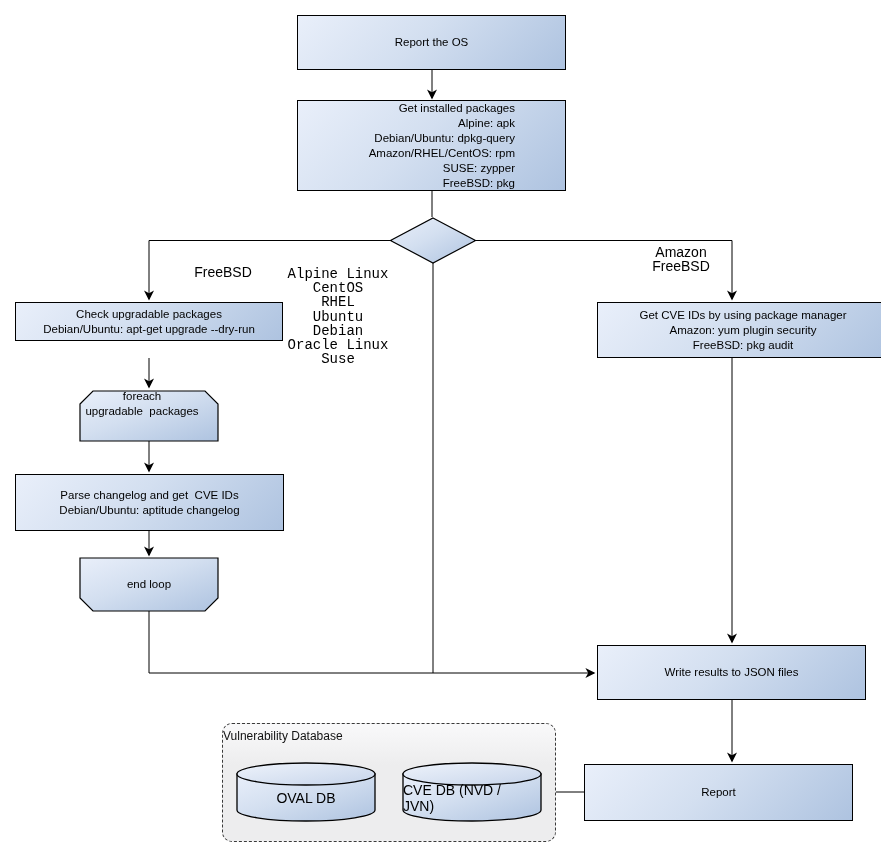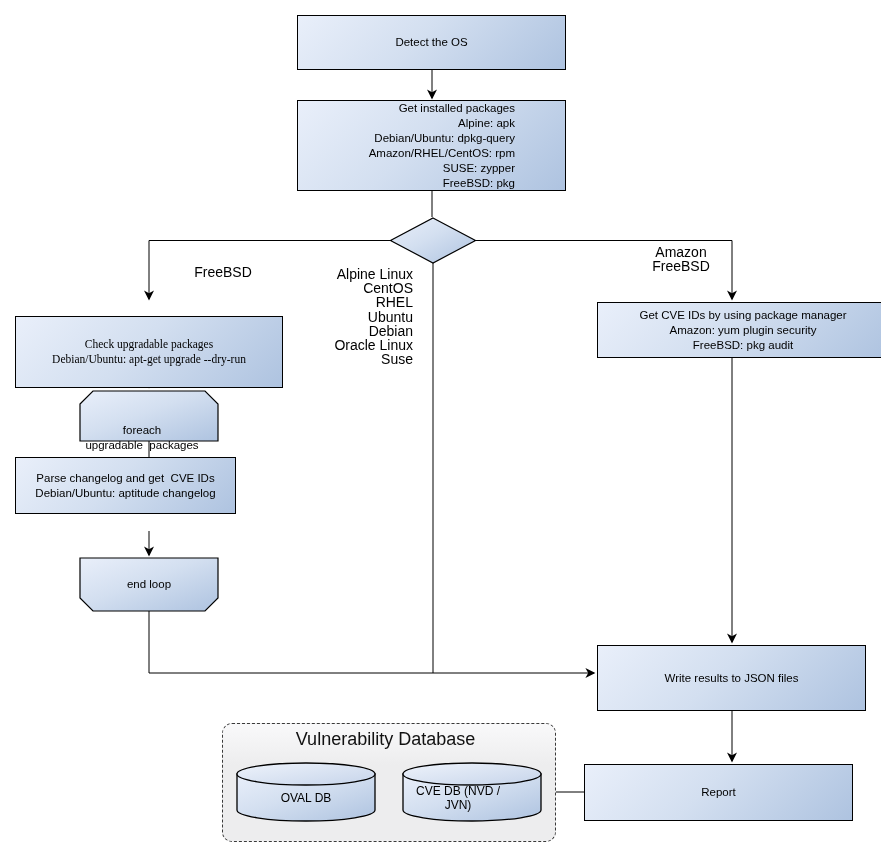--- a/index.html
+++ b/index.html
@@ -18,32 +18,32 @@
   }
   .box.right-text{justify-content:flex-end;text-align:right;padding-right:50px;}
   .shape-label{
     position:absolute;display:flex;align-items:center;justify-content:center;
     font-size:11.5px;line-height:15px;text-align:center;white-space:pre-wrap;
   }
   .edge-label{
     position:absolute;font-size:14px;line-height:14.2px;white-space:pre-wrap;
   }
   .edge-label.center{text-align:center;}
-  .edge-label.right{text-align:right;}
+  .edge-label.right{text-align:center;font-family:Liberation Mono, monospace;}
   .db-group{
     position:absolute;left:222px;top:723px;width:334px;height:119px;box-sizing:border-box;
     border:1.5px dashed #3a3a3a;border-radius:10px;
     background:linear-gradient(#f9f9fa 0%,#ededee 35%,#ededee 100%);
   }
   .db-title{
-    text-align:center;padding:5px 7px 0 0;font-size:18px;color:#111;
+    text-align:left;padding:5px 7px 0 0;font-size:12px;color:#111;
   }
   .cyl-label{
     position:absolute;display:flex;align-items:center;justify-content:center;
-    font-size:12px;text-align:center;white-space:pre-wrap;
+    font-size:14px;text-align:left;white-space:pre-wrap;
   }
 </style>
 </head>
 <body>
 
 <div class="canvas">
 
   <div class="db-group">
     <div class="db-title">Vulnerability Database</div>
   </div>
@@ -87,44 +87,44 @@
     <g>
       <path d="M237,774 L237,810 A69,11 0 0 0 375,810 L375,774 Z" fill="url(#nodeGrad)" stroke="#000" stroke-width="1.3"></path>
       <ellipse cx="306" cy="774" rx="69" ry="11" fill="url(#cylTopGrad)" stroke="#000" stroke-width="1.3"></ellipse>
     </g>
     <g>
       <path d="M403,774 L403,810 A69,11 0 0 0 541,810 L541,774 Z" fill="url(#nodeGrad)" stroke="#000" stroke-width="1.3"></path>
       <ellipse cx="472" cy="774" rx="69" ry="11" fill="url(#cylTopGrad)" stroke="#000" stroke-width="1.3"></ellipse>
     </g>
   </svg>
 
-  <div class="box" style="left:297px;top:15px;width:269px;height:55px;">Detect the OS</div>
+  <div class="box" style="left:297px;top:15px;width:269px;height:55px;">Report the OS</div>
 
   <div class="box right-text" style="left:297px;top:100px;width:269px;height:91px;">Get installed packages
 Alpine: apk
 Debian/Ubuntu: dpkg-query
 Amazon/RHEL/CentOS: rpm
 SUSE: zypper
 FreeBSD: pkg</div>
 
-  <div class="box" style="left:15px;top:316px;width:268px;height:72px;font-family:Liberation Serif, serif;">Check upgradable packages
+  <div class="box" style="left:15px;top:302px;width:268px;height:39px;">Check upgradable packages
 Debian/Ubuntu: apt-get upgrade --dry-run</div>
 
-  <div class="box" style="left:15px;top:457px;width:221px;height:57px;">Parse changelog and get  CVE IDs
+  <div class="box" style="left:15px;top:474px;width:269px;height:57px;">Parse changelog and get  CVE IDs
 Debian/Ubuntu: aptitude changelog</div>
 
   <div class="box" style="left:597px;top:302px;width:292px;height:56px;">Get CVE IDs by using package manager
 Amazon: yum plugin security
 FreeBSD: pkg audit</div>
 
-  <div class="box" style="left:597px;top:645px;width:269px;height:66px;">Write results to JSON files</div>
+  <div class="box" style="left:597px;top:645px;width:269px;height:55px;">Write results to JSON files</div>
 
   <div class="box" style="left:584px;top:764px;width:269px;height:57px;">Report</div>
 
-  <div class="shape-label" style="left:80px;top:413px;width:124px;height:50px;border-radius:12px;">foreach
+  <div class="shape-label" style="left:80px;top:379px;width:124px;height:50px;border-radius:12px;">foreach
 upgradable  packages</div>
 
   <div class="shape-label" style="left:80px;top:558px;width:138px;height:53px;">end loop</div>
 
   <div class="cyl-label" style="left:237px;top:784px;width:138px;height:28px;">OVAL DB</div>
 
   <div class="cyl-label" style="left:403px;top:784px;width:110px;height:28px;">CVE DB (NVD / JVN)</div>
 
   <div class="edge-label center" style="left:173px;top:265px;width:100px;">FreeBSD</div>
 

